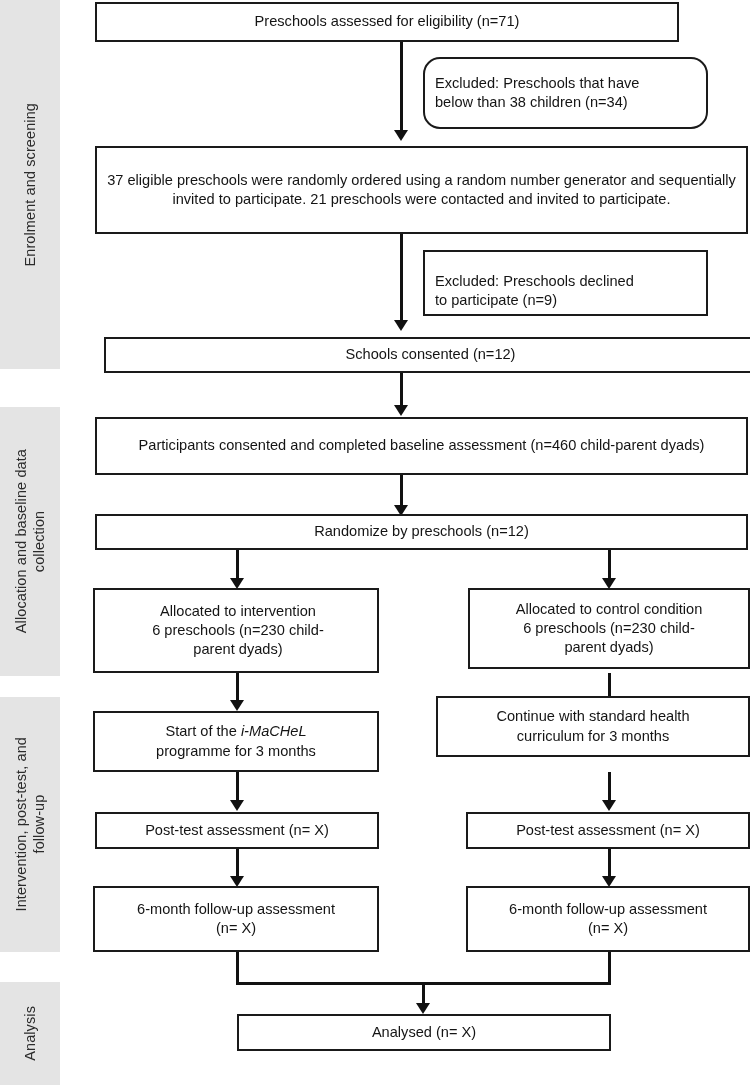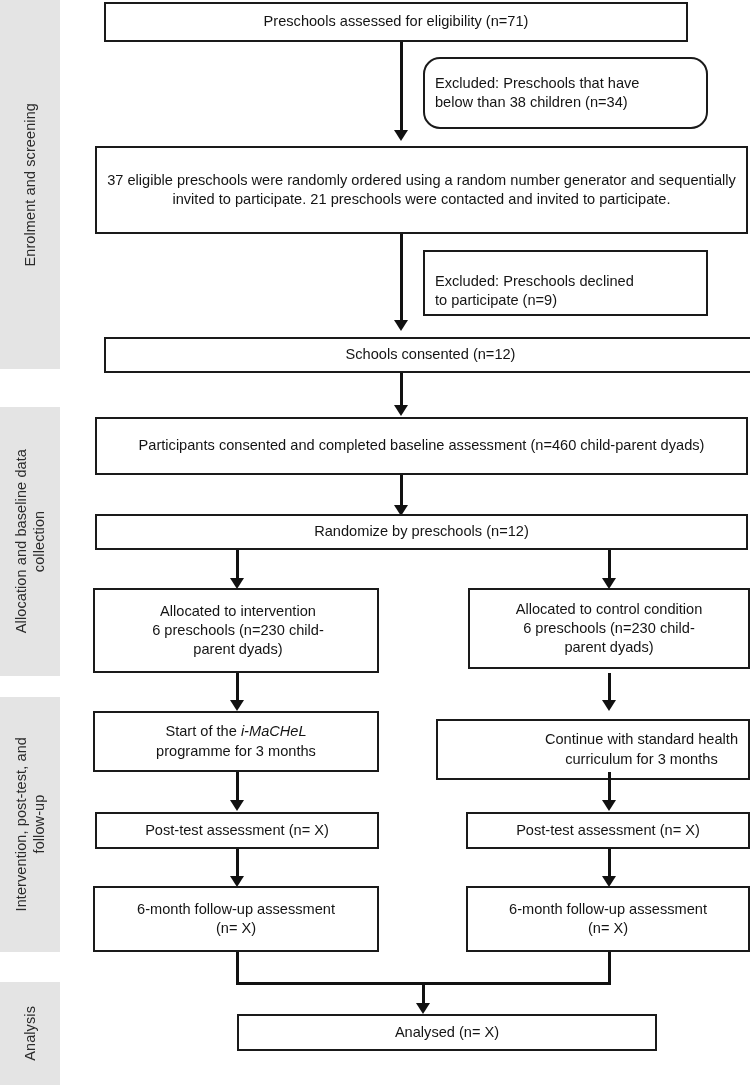--- a/index.html
+++ b/index.html
@@ -100,21 +100,21 @@
 
   <div class="band" style="top:697px; height:255px;">
     <div class="band-label">Intervention, post-test, and
 follow-up</div>
   </div>
 
   <div class="band" style="top:982px; height:103px;">
     <div class="band-label">Analysis</div>
   </div>
 
-  <div class="box" style="left:95px; top:2px; width:584px; height:40px;margin-left:9px;">
+  <div class="box" style="left:95px; top:2px; width:584px; height:40px;">
     <div class="txt">Preschools assessed for eligibility (n=71)</div>
   </div>
 
   <div class="vline" style="left:400px; top:42px; height:92px;"></div>
   <div class="arrowhead" style="left:394px; top:130px;"></div>
 
   <div class="box left-align" style="left:423px; top:57px; width:285px; height:72px;border-radius:17px;">
     <div class="txt">
       <span>Excluded: Preschools that have</span><br>
       <span>below than 38 children (n=34)</span>
@@ -181,21 +181,21 @@
   <div class="vline" style="left:608px; top:673px; height:33px;"></div>
   <div class="arrowhead" style="left:602px; top:700px;"></div>
 
   <div class="box" style="left:93px; top:711px; width:286px; height:61px;">
     <div class="txt">
       <span><span>Start of the </span><i>i-MaCHeL</i></span><br>
       <span>programme for 3 months</span>
     </div>
   </div>
 
-  <div class="box" style="left:436px; top:719px; width:314px; height:61px;justify-content:flex-end;">
+  <div class="box" style="left:436px; top:696px; width:314px; height:61px;">
     <div class="txt">
       <span>Continue with standard health</span><br>
       <span>curriculum for 3 months</span>
     </div>
   </div>
 
   <div class="vline" style="left:236px; top:772px; height:33px;"></div>
   <div class="arrowhead" style="left:230px; top:800px;"></div>
 
   <div class="vline" style="left:608px; top:772px; height:33px;"></div>
@@ -228,17 +228,17 @@
       <span>(n= X)</span>
     </div>
   </div>
 
   <div class="vline" style="left:236px; top:952px; height:32px;"></div>
   <div class="vline" style="left:608px; top:952px; height:32px;"></div>
   <div class="hline" style="left:236px; top:982px; width:375px;"></div>
   <div class="vline" style="left:422px; top:982px; height:26px;"></div>
   <div class="arrowhead" style="left:416px; top:1003px;"></div>
 
-  <div class="box" style="left:237px; top:1014px; width:420px; height:37px;">
+  <div class="box" style="left:237px; top:1014px; width:374px; height:37px;">
     <div class="txt">Analysed (n= X)</div>
   </div>
 
 </div>
 
 </body></html>

